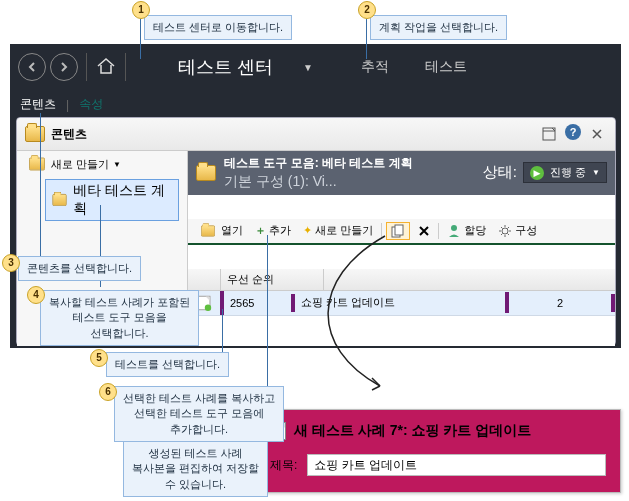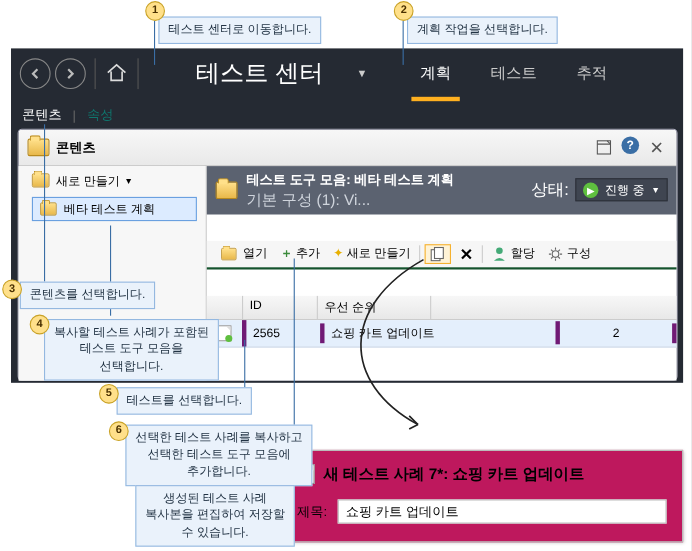--- a/index.html
+++ b/index.html
@@ -63,21 +63,21 @@
     color: #bbb;
     font-size: 14px;
   }
   .nav-sep {
     width: 1px;
     height: 28px;
     background: #555;
     margin: 0 8px;
   }
   .nav-title {
-    font-size: 22px;
+    font-size: 18px;
     font-weight: 300;
     color: #fff;
     margin-left: 4px;
     padding-left: 40px;
   }
   .nav-drop {
     margin-left: 30px;
     color: #ccc;
     font-size: 10px;
   }
@@ -204,28 +204,28 @@
     padding: 3px 6px;
     font-size: 11px;
   }
   .tree-toolbar-btn {
     display: flex;
     align-items: center;
     gap: 4px;
     padding: 2px 4px;
   }
   .tree-item {
-    margin: 2px 8px 2px 12px;
+    margin: 2px 8px 2px 28px;
     padding: 2px 4px;
     border: 1px solid #6aa0e0;
     background: #dcebff;
     display: flex;
     align-items: center;
     gap: 4px;
-    font-size: 11px;
+    font-size: 14px;
   }
 
   .detail-pane {
     flex: 1;
     display: flex;
     flex-direction: column;
     gap: 24px;
   }
   .detail-header {
     background: #5b6270;
@@ -449,23 +449,22 @@
   <div class="nav-sep"></div>
   <div>
     <svg width="22" height="22" viewBox="0 0 22 22">
       <path d="M3 11 L11 4 L19 11 M6 10 V18 H16 V10" stroke="#ddd" stroke-width="1.5" fill="none"></path>
     </svg>
   </div>
   <div class="nav-sep"></div>
   <div class="nav-title">테스트 센터</div>
   <div class="nav-drop">▼</div>
   <div class="nav-tabs">
-    <div class="nav-tab active">계획</div>
+    <div class="nav-tab">추적</div>
     <div class="nav-tab">테스트</div>
-    <div class="nav-tab">추적</div>
   </div>
 </div>
 
 <div class="subtabs">
   <div class="subtab">콘텐츠</div>
   <div class="subtab-sep">|</div>
   <div class="subtab" style="color:#0f766e;">속성</div>
 </div>
 
 <div class="callout-num" style="top:254px; left:2px;">3</div>
@@ -562,21 +561,20 @@
               <path d="M7 1 V3 M7 11 V13 M1 7 H3 M11 7 H13 M3 3 L4.5 4.5 M9.5 9.5 L11 11 M3 11 L4.5 9.5 M9.5 4.5 L11 3" stroke="#666"></path>
             </svg>
           <span>구성</span>
         </div>
       </div>
 
 
       <div class="grid">
         <div class="grid-head">
           <div class="gh-drag"></div>
-          <div class="gh-id">ID</div>
           <div class="gh-prio">우선 순위</div>
         </div>
         <div class="grid-row">
           <div class="gr-drag">
             <div class="icon-doc green" style="transform:scale(0.8);"></div>
           </div>
           <div class="gr-id">2565</div>
           <div class="gr-title">쇼핑 카트 업데이트</div>
           <div class="gr-prio">2</div>
         </div>

